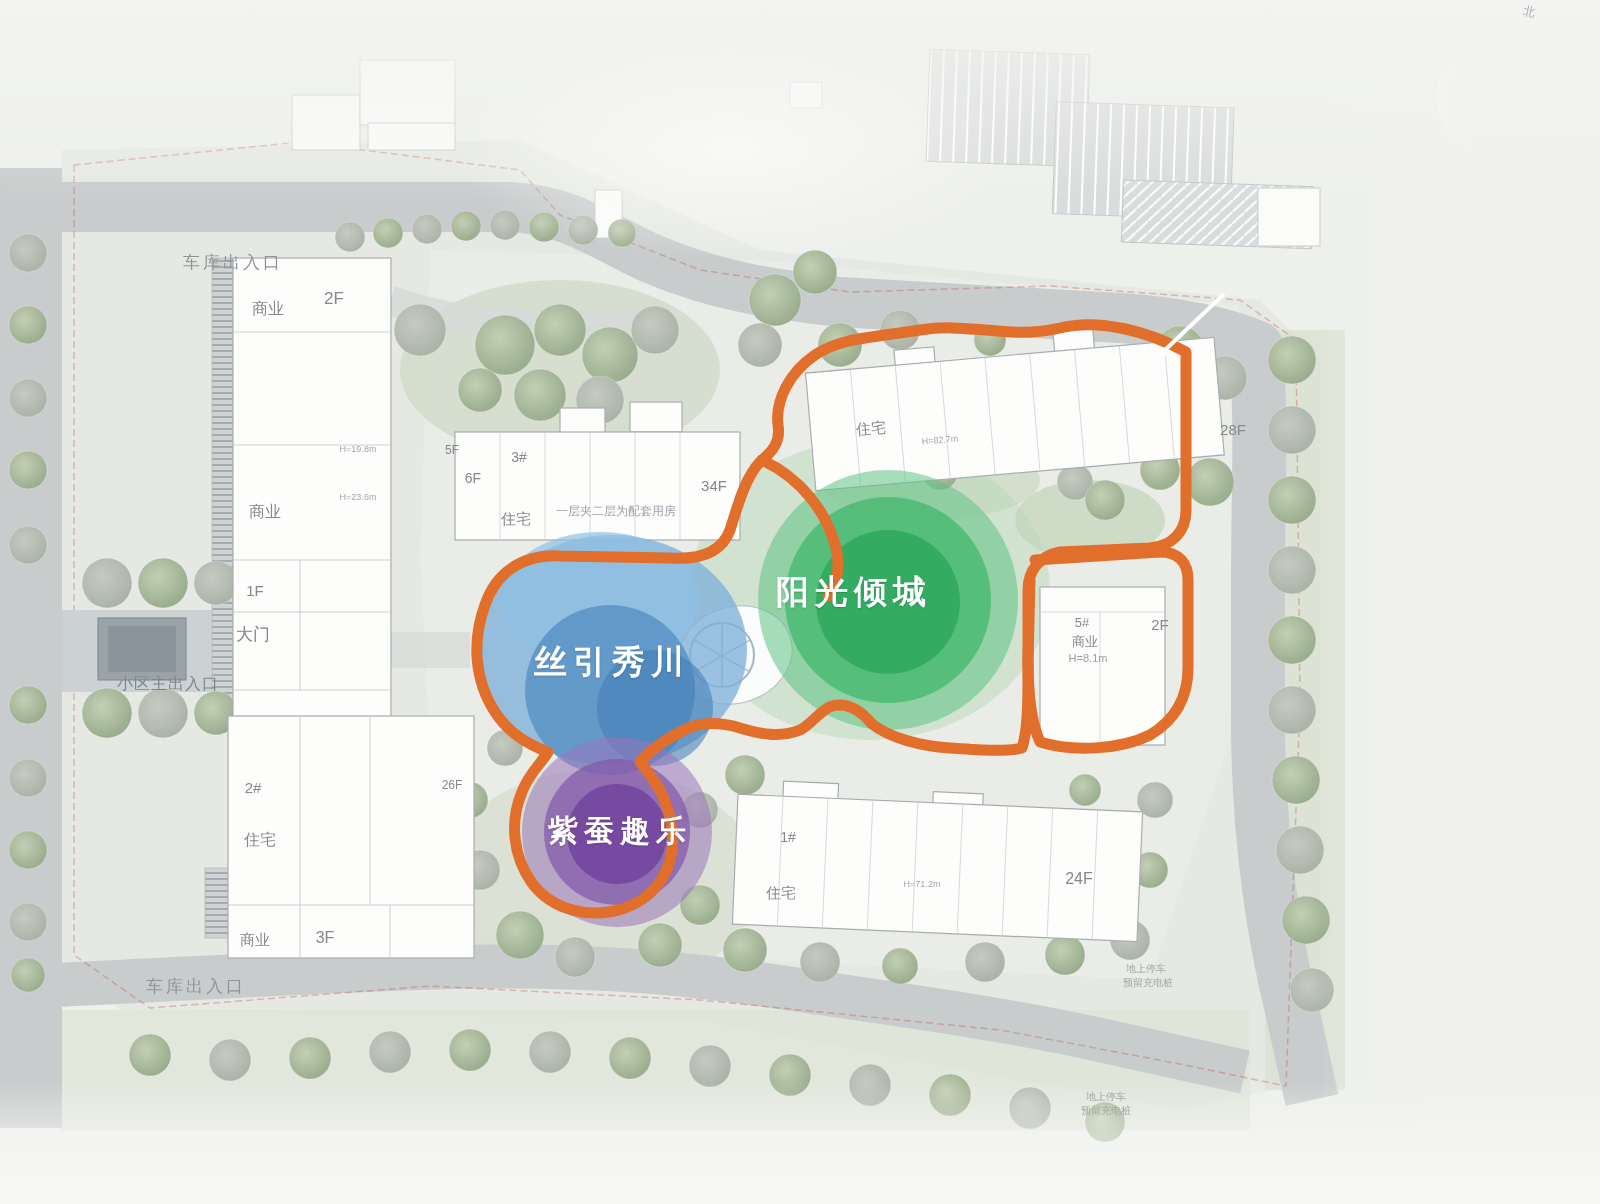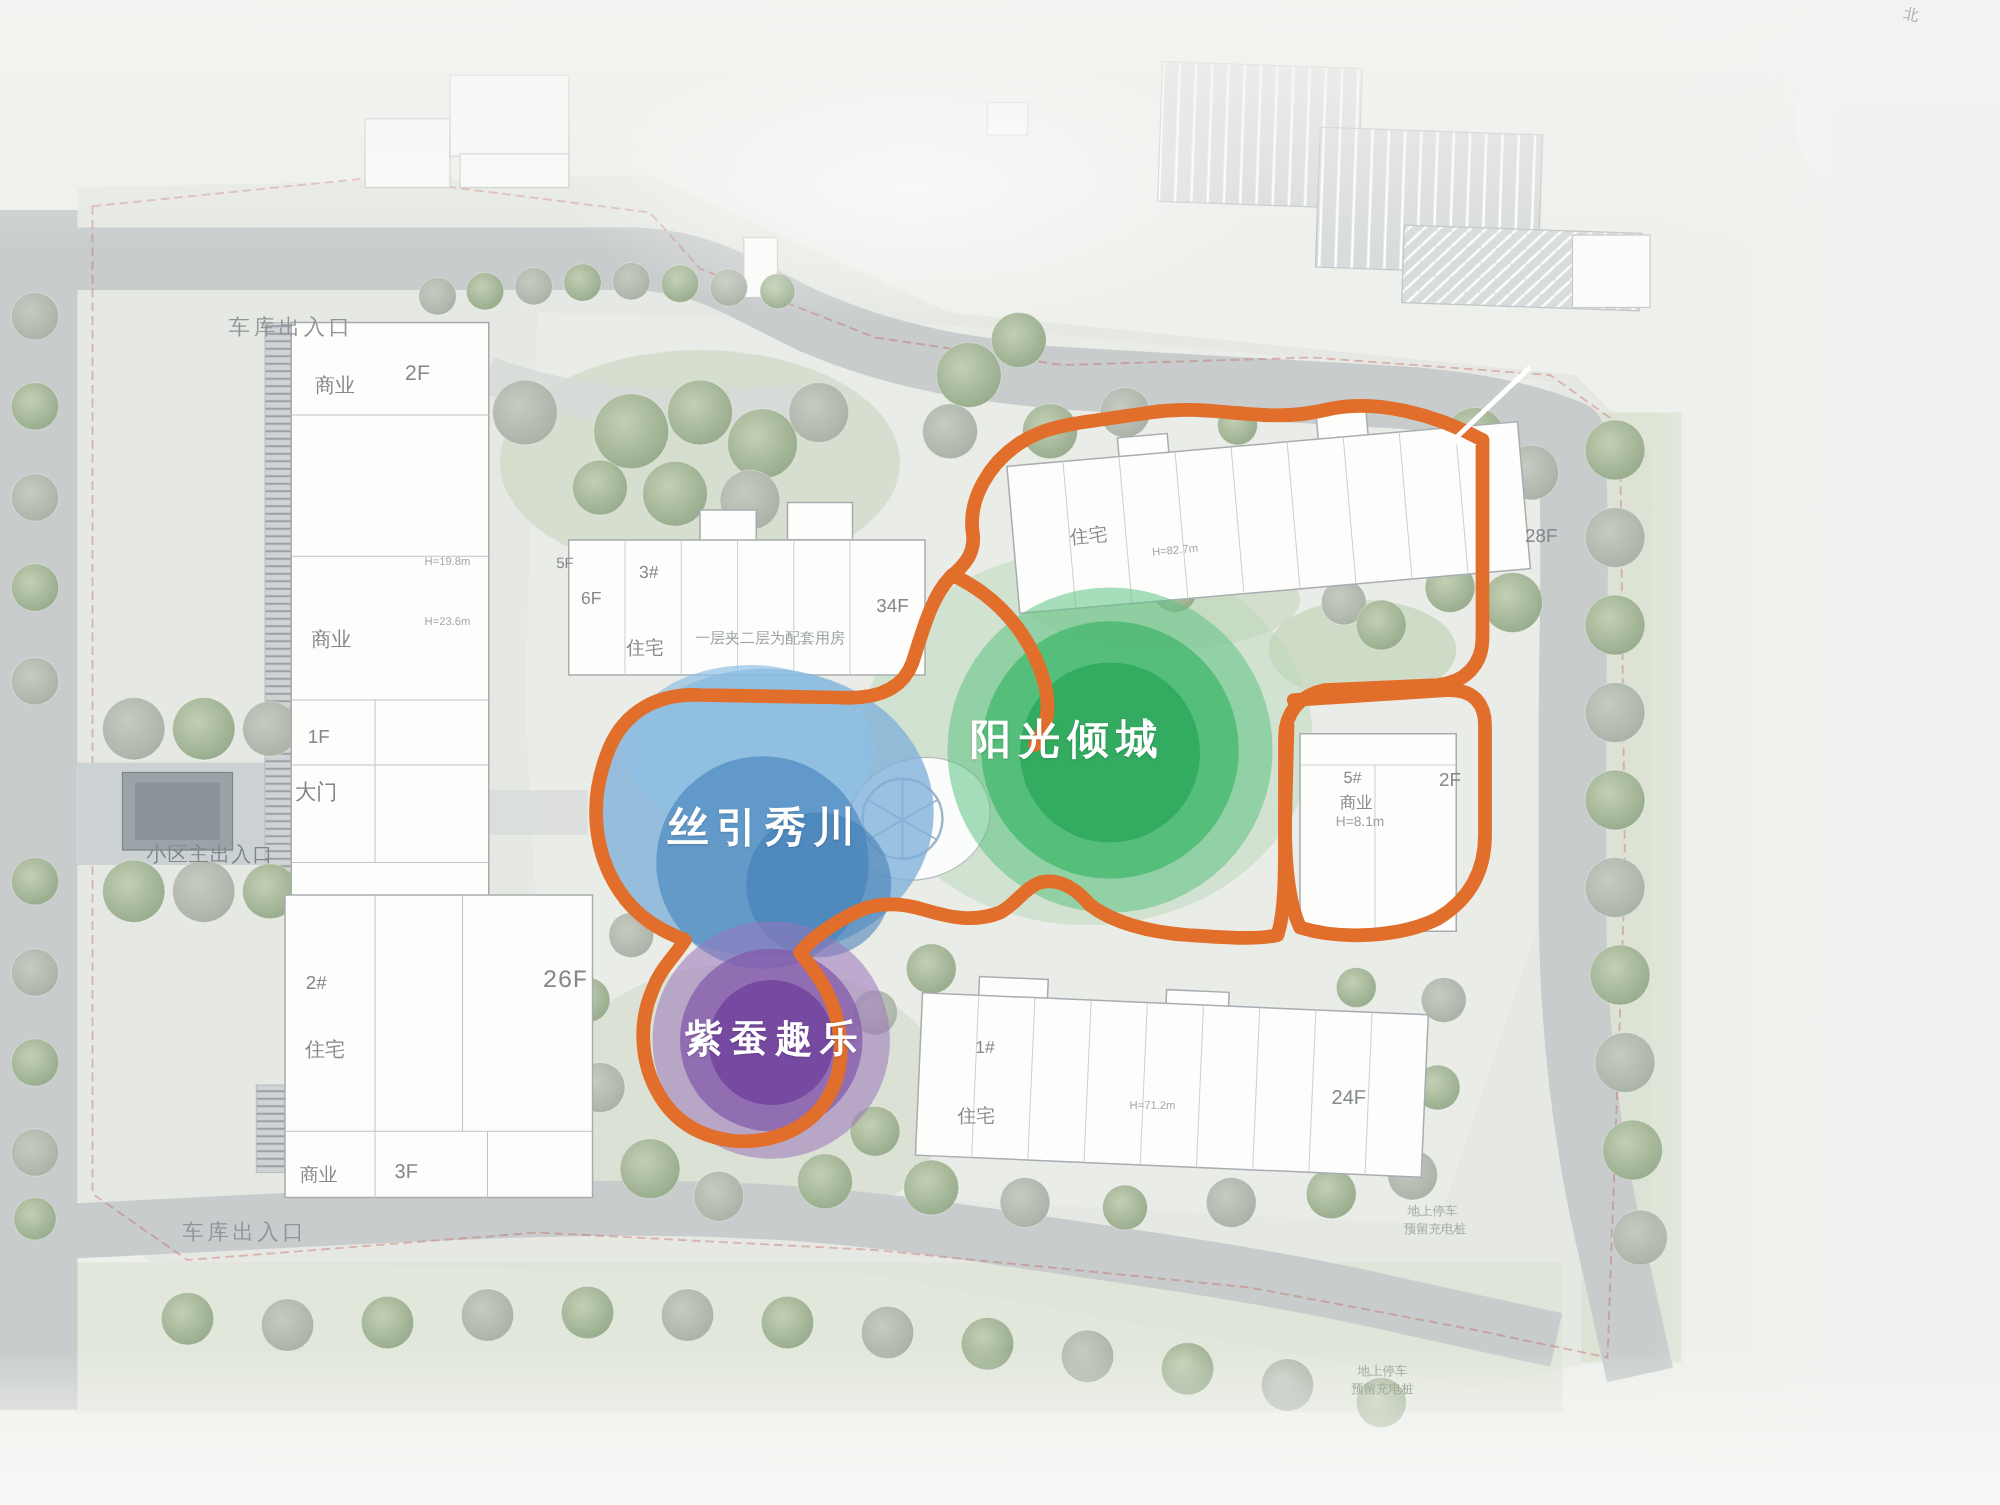--- a/index.html
+++ b/index.html
@@ -286,21 +286,21 @@
   <div class="lbl" style="left:233px;top:262px;font-size:17px;letter-spacing:3px;">车库出入口</div>
   <div class="lbl" style="left:268px;top:309px;font-size:16px;color:#84898d;">商业</div>
   <div class="lbl" style="left:334px;top:299px;font-size:17px;color:#84898d;">2F</div>
   <div class="lbl tiny" style="left:358px;top:449px;">H=19.8m</div>
   <div class="lbl tiny" style="left:358px;top:497px;">H=23.6m</div>
   <div class="lbl" style="left:265px;top:512px;font-size:16px;color:#84898d;">商业</div>
   <div class="lbl" style="left:255px;top:590px;font-size:15px;color:#84898d;">1F</div>
   <div class="lbl" style="left:253px;top:634px;font-size:17px;color:#7f8488;">大门</div>
   <div class="lbl" style="left:168px;top:684px;font-size:16px;color:#7d868d;letter-spacing:1px;">小区主出入口</div>
   <div class="lbl" style="left:253px;top:787px;font-size:15px;color:#84898d;">2#</div>
-  <div class="lbl" style="left:452px;top:785px;font-size:20px;color:#84898d;font-family:Liberation Mono, monospace;">26F</div>
+  <div class="lbl" style="left:452px;top:785px;font-size:12px;color:#84898d;">26F</div>
   <div class="lbl" style="left:260px;top:840px;font-size:16px;color:#84898d;">住宅</div>
   <div class="lbl" style="left:255px;top:940px;font-size:15px;color:#84898d;">商业</div>
   <div class="lbl" style="left:325px;top:938px;font-size:16px;color:#84898d;">3F</div>
   <div class="lbl" style="left:196px;top:986px;font-size:17px;letter-spacing:3px;">车库出入口</div>
   <div class="lbl" style="left:452px;top:450px;font-size:12px;color:#84898d;">5F</div>
   <div class="lbl" style="left:473px;top:478px;font-size:14px;color:#84898d;">6F</div>
   <div class="lbl" style="left:519px;top:457px;font-size:14px;color:#84898d;">3#</div>
   <div class="lbl" style="left:714px;top:485px;font-size:15px;color:#84898d;">34F</div>
   <div class="lbl" style="left:516px;top:519px;font-size:15px;color:#84898d;">住宅</div>
   <div class="lbl" style="left:616px;top:511px;font-size:12px;color:#9aa0a4;">一层夹二层为配套用房</div>

